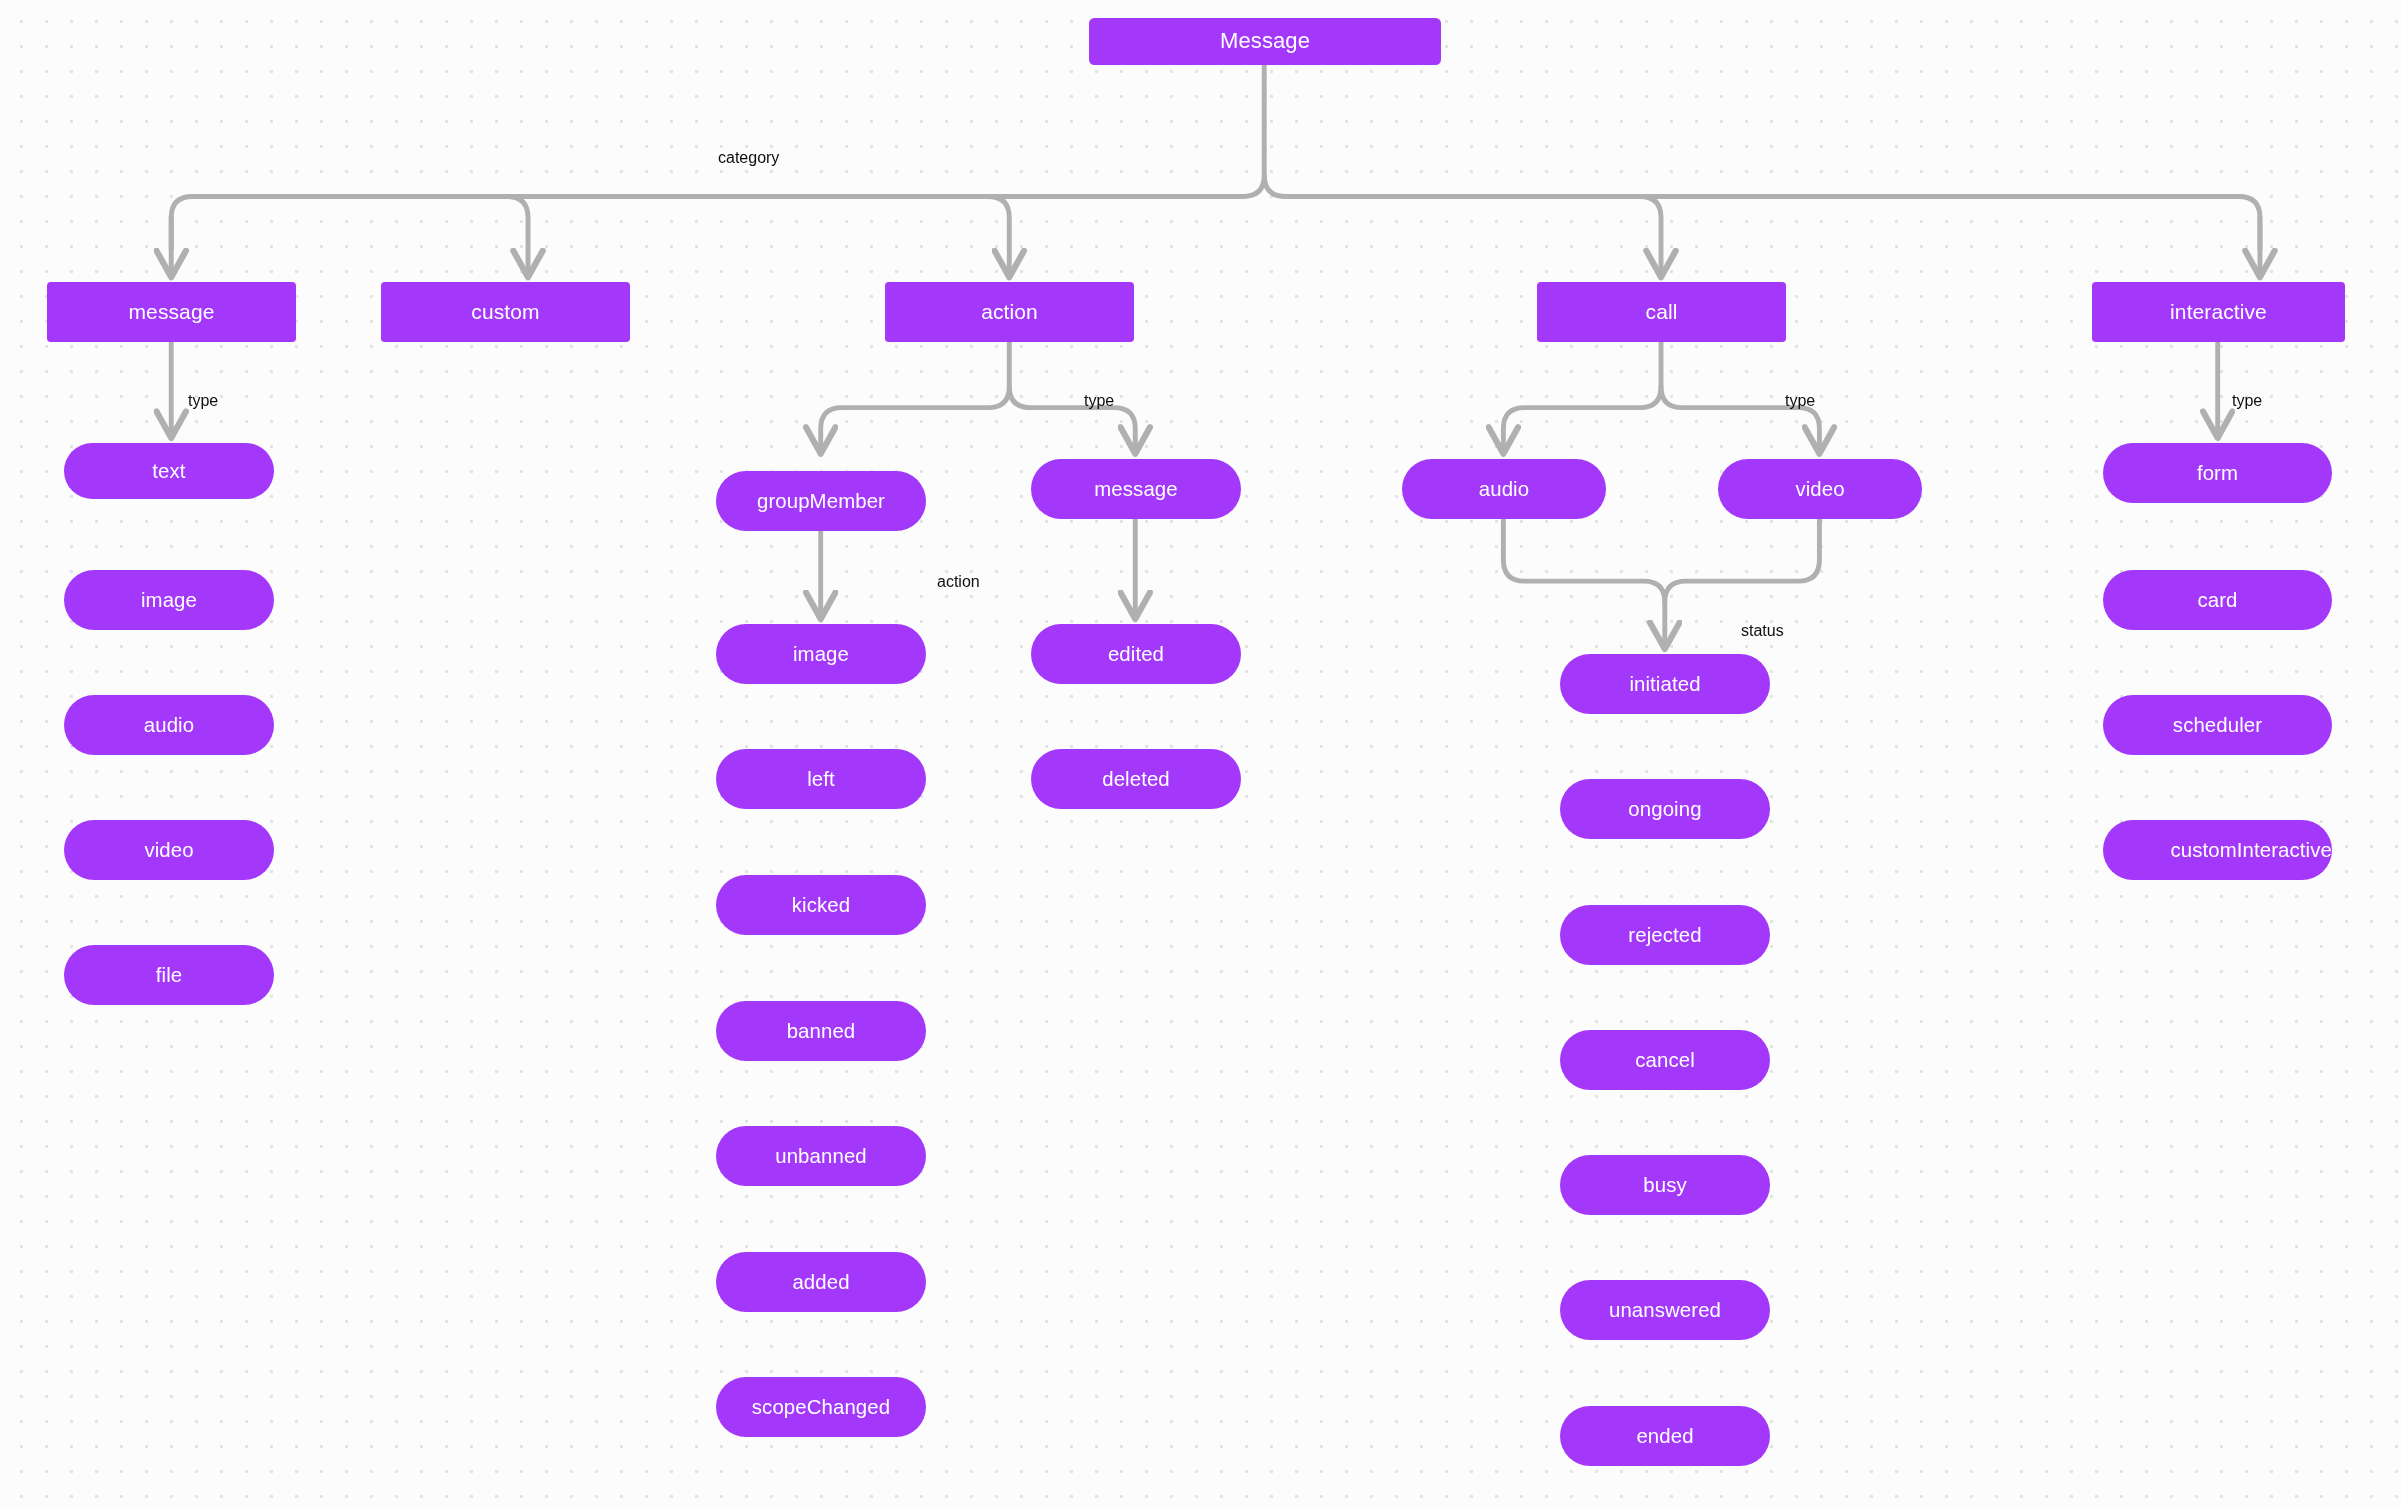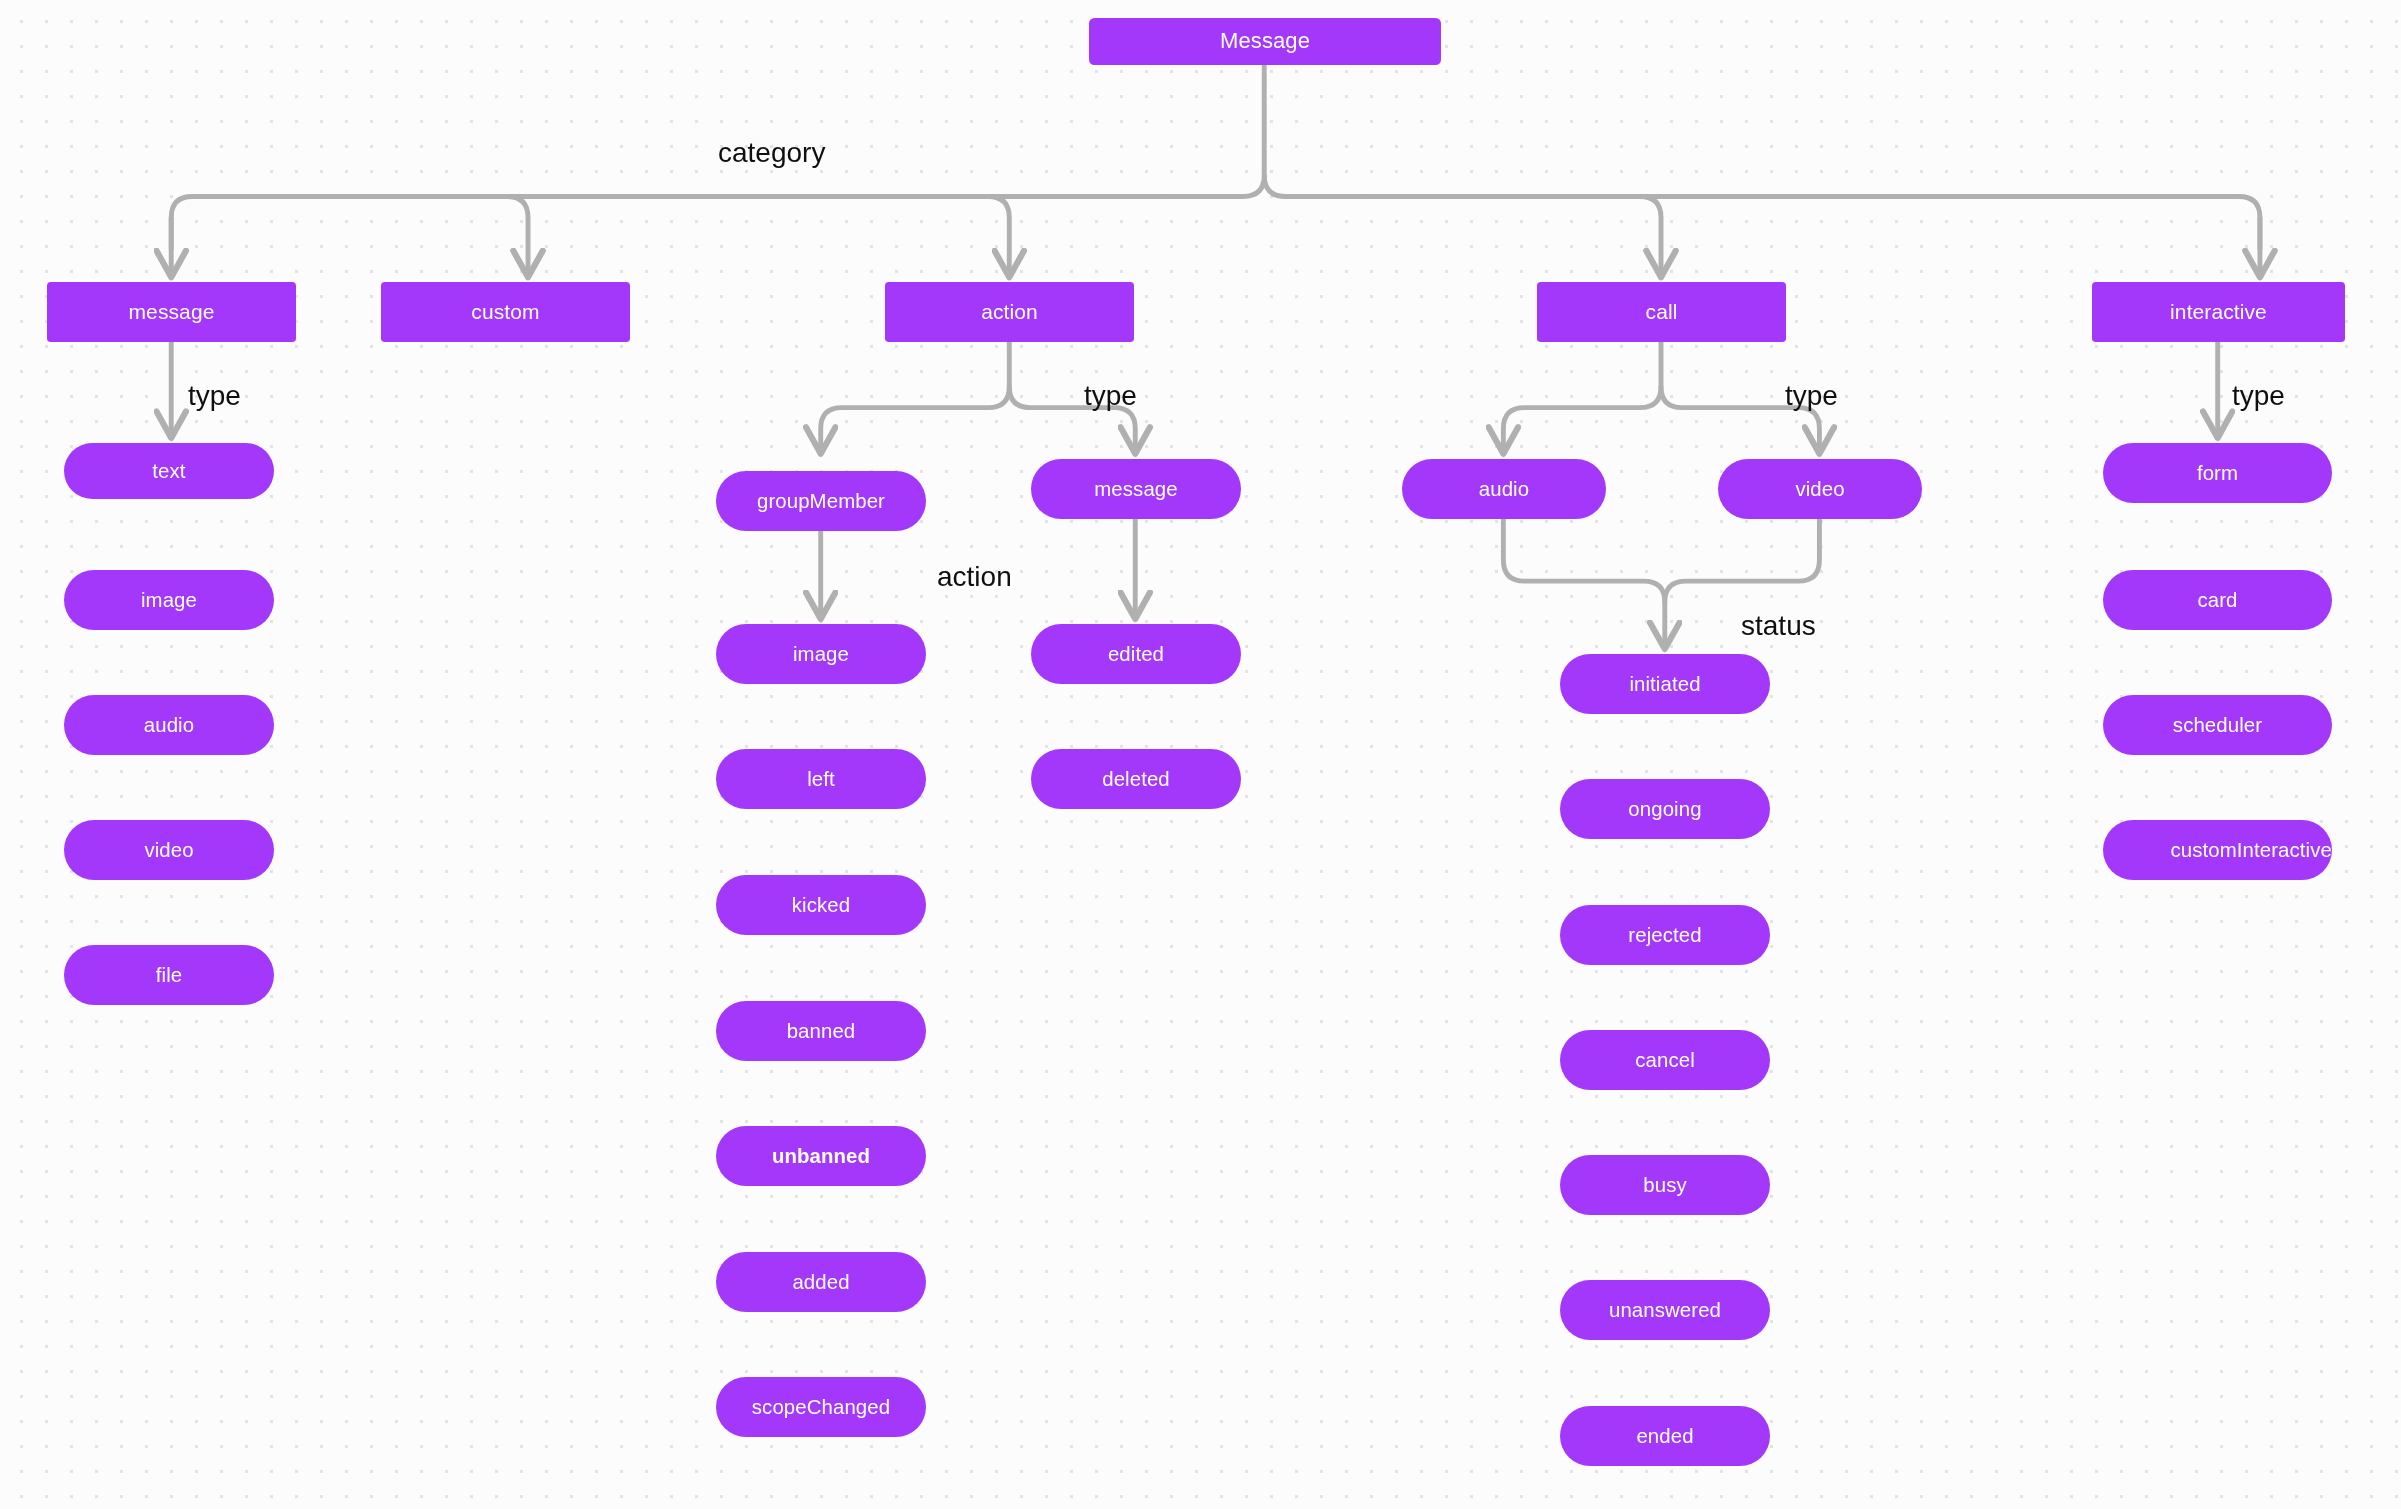--- a/index.html
+++ b/index.html
@@ -47,23 +47,24 @@
     border-radius: 3.8px;
     font-size: 21px;
   }
   .node.pill {
     border-radius: 39px;
     font-size: 20.4px;
   }
   .edge-label {
     position: absolute;
     color: #0f0f0f;
-    font-size: 28px;
+    font-size: 16px;
     white-space: nowrap;
     user-select: none;
+    margin-top: 12px;
   }
 </style>
 </head>
 <body>
 
 <div id="canvas">
 
   <svg id="edge-layer" viewBox="0 0 3183 2001" xmlns="http://www.w3.org/2000/svg">
     <defs>
       <marker id="arrow" viewBox="0 0 12 12" refX="9.2" refY="6" markerWidth="7.2" markerHeight="7.2" orient="auto-start-reverse">
@@ -160,21 +161,21 @@
   </div>
   <div class="node pill" style="left:716px; top:749px; width:210px; height:60px;">
     <span>left</span>
   </div>
   <div class="node pill" style="left:716px; top:875px; width:210px; height:60px;">
     <span>kicked</span>
   </div>
   <div class="node pill" style="left:716px; top:1001px; width:210px; height:60px;">
     <span>banned</span>
   </div>
-  <div class="node pill" style="left:716px; top:1126px; width:210px; height:60px;font-weight:bold;">
+  <div class="node pill" style="left:716px; top:1126px; width:210px; height:60px;">
     <span>unbanned</span>
   </div>
   <div class="node pill" style="left:716px; top:1252px; width:210px; height:60px;">
     <span>added</span>
   </div>
   <div class="node pill" style="left:716px; top:1377px; width:210px; height:60px;">
     <span>scopeChanged</span>
   </div>
 
   <div class="node pill" style="left:1031px; top:624px; width:210px; height:60px;">

